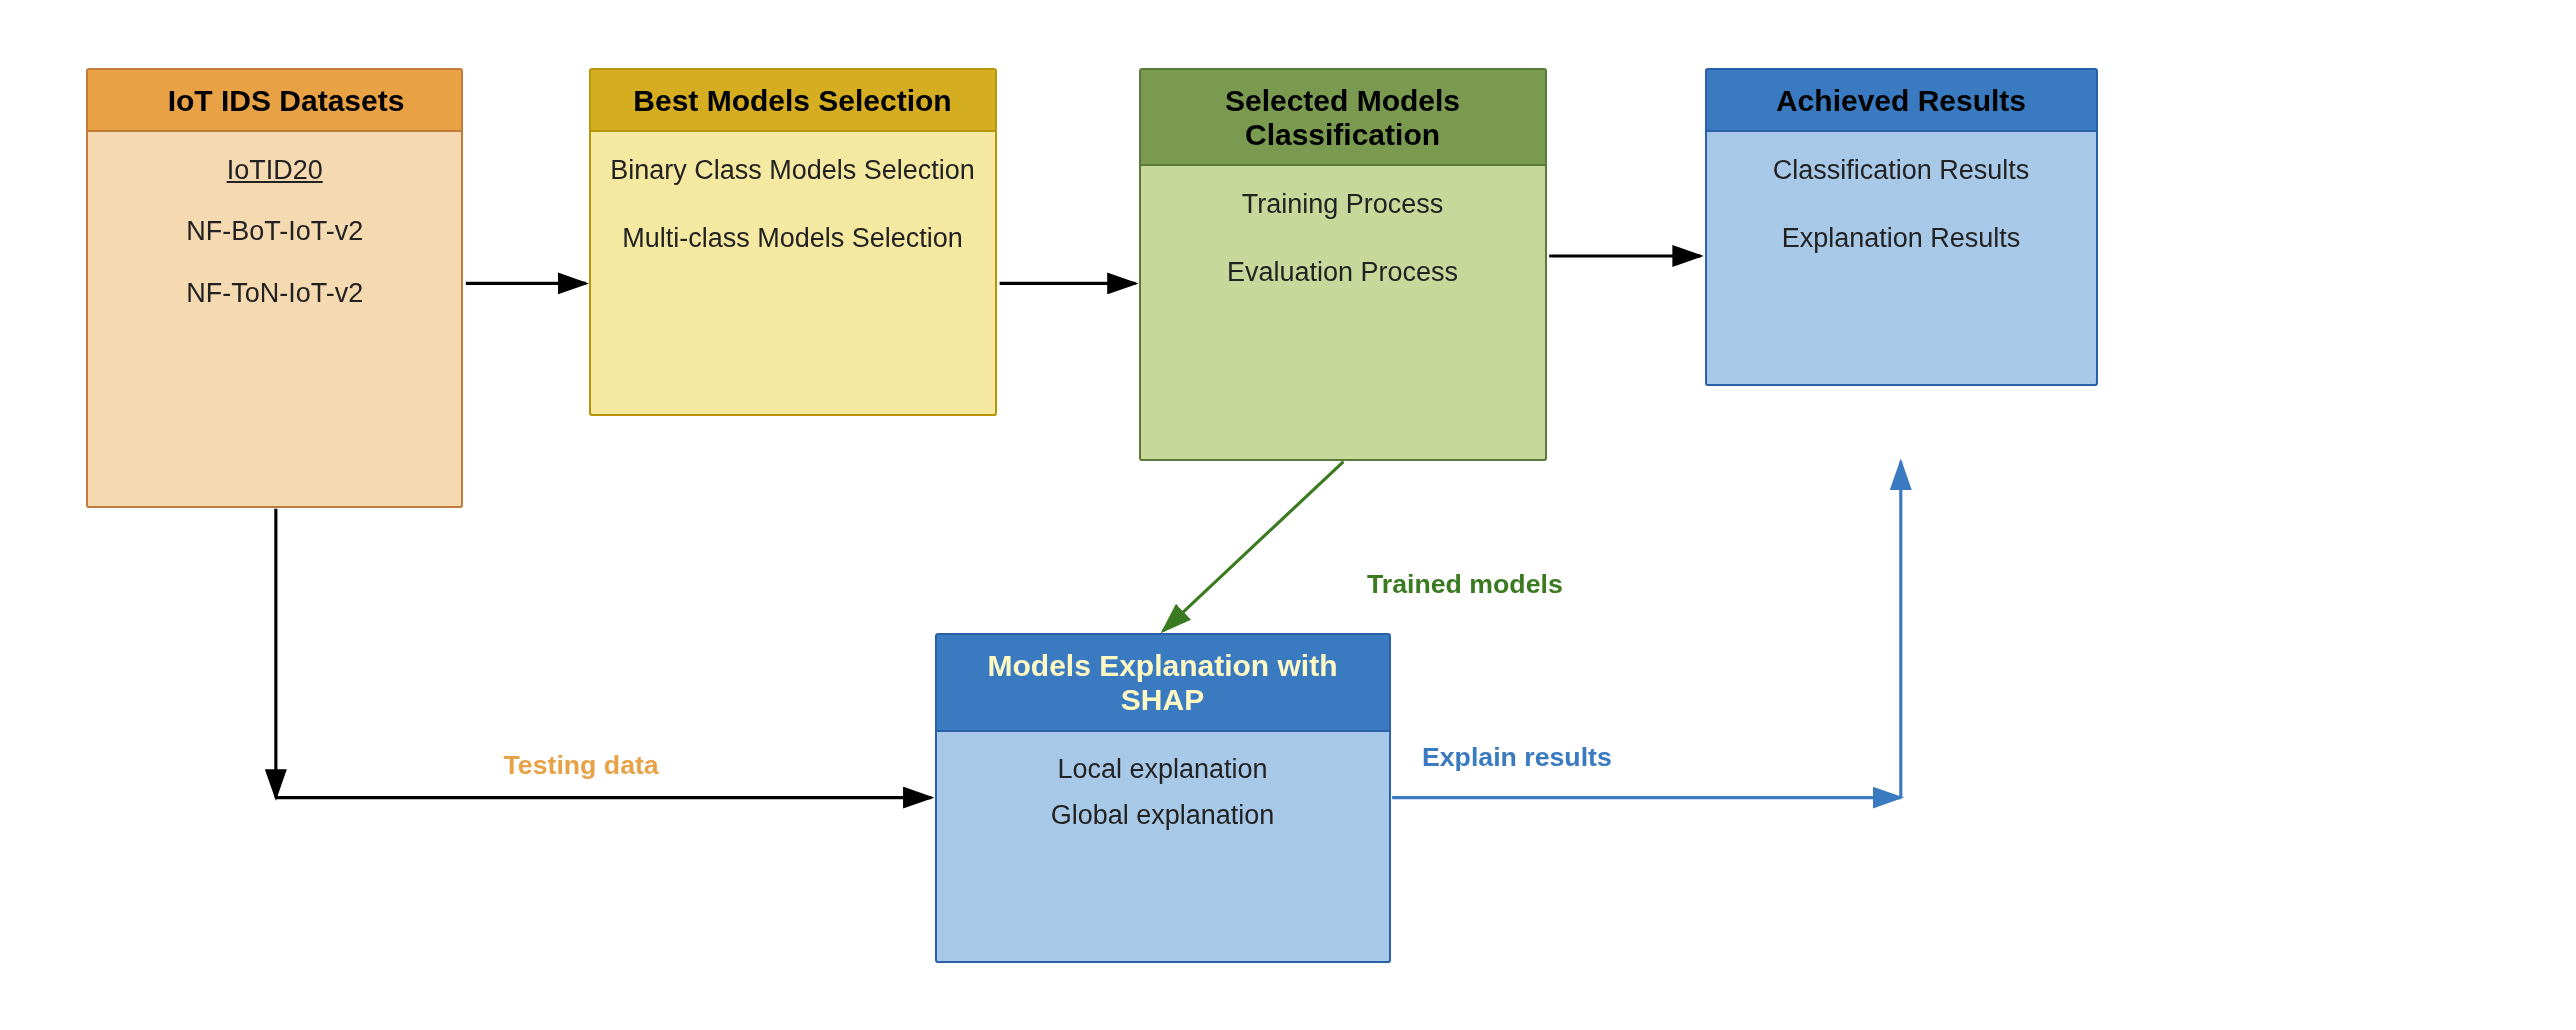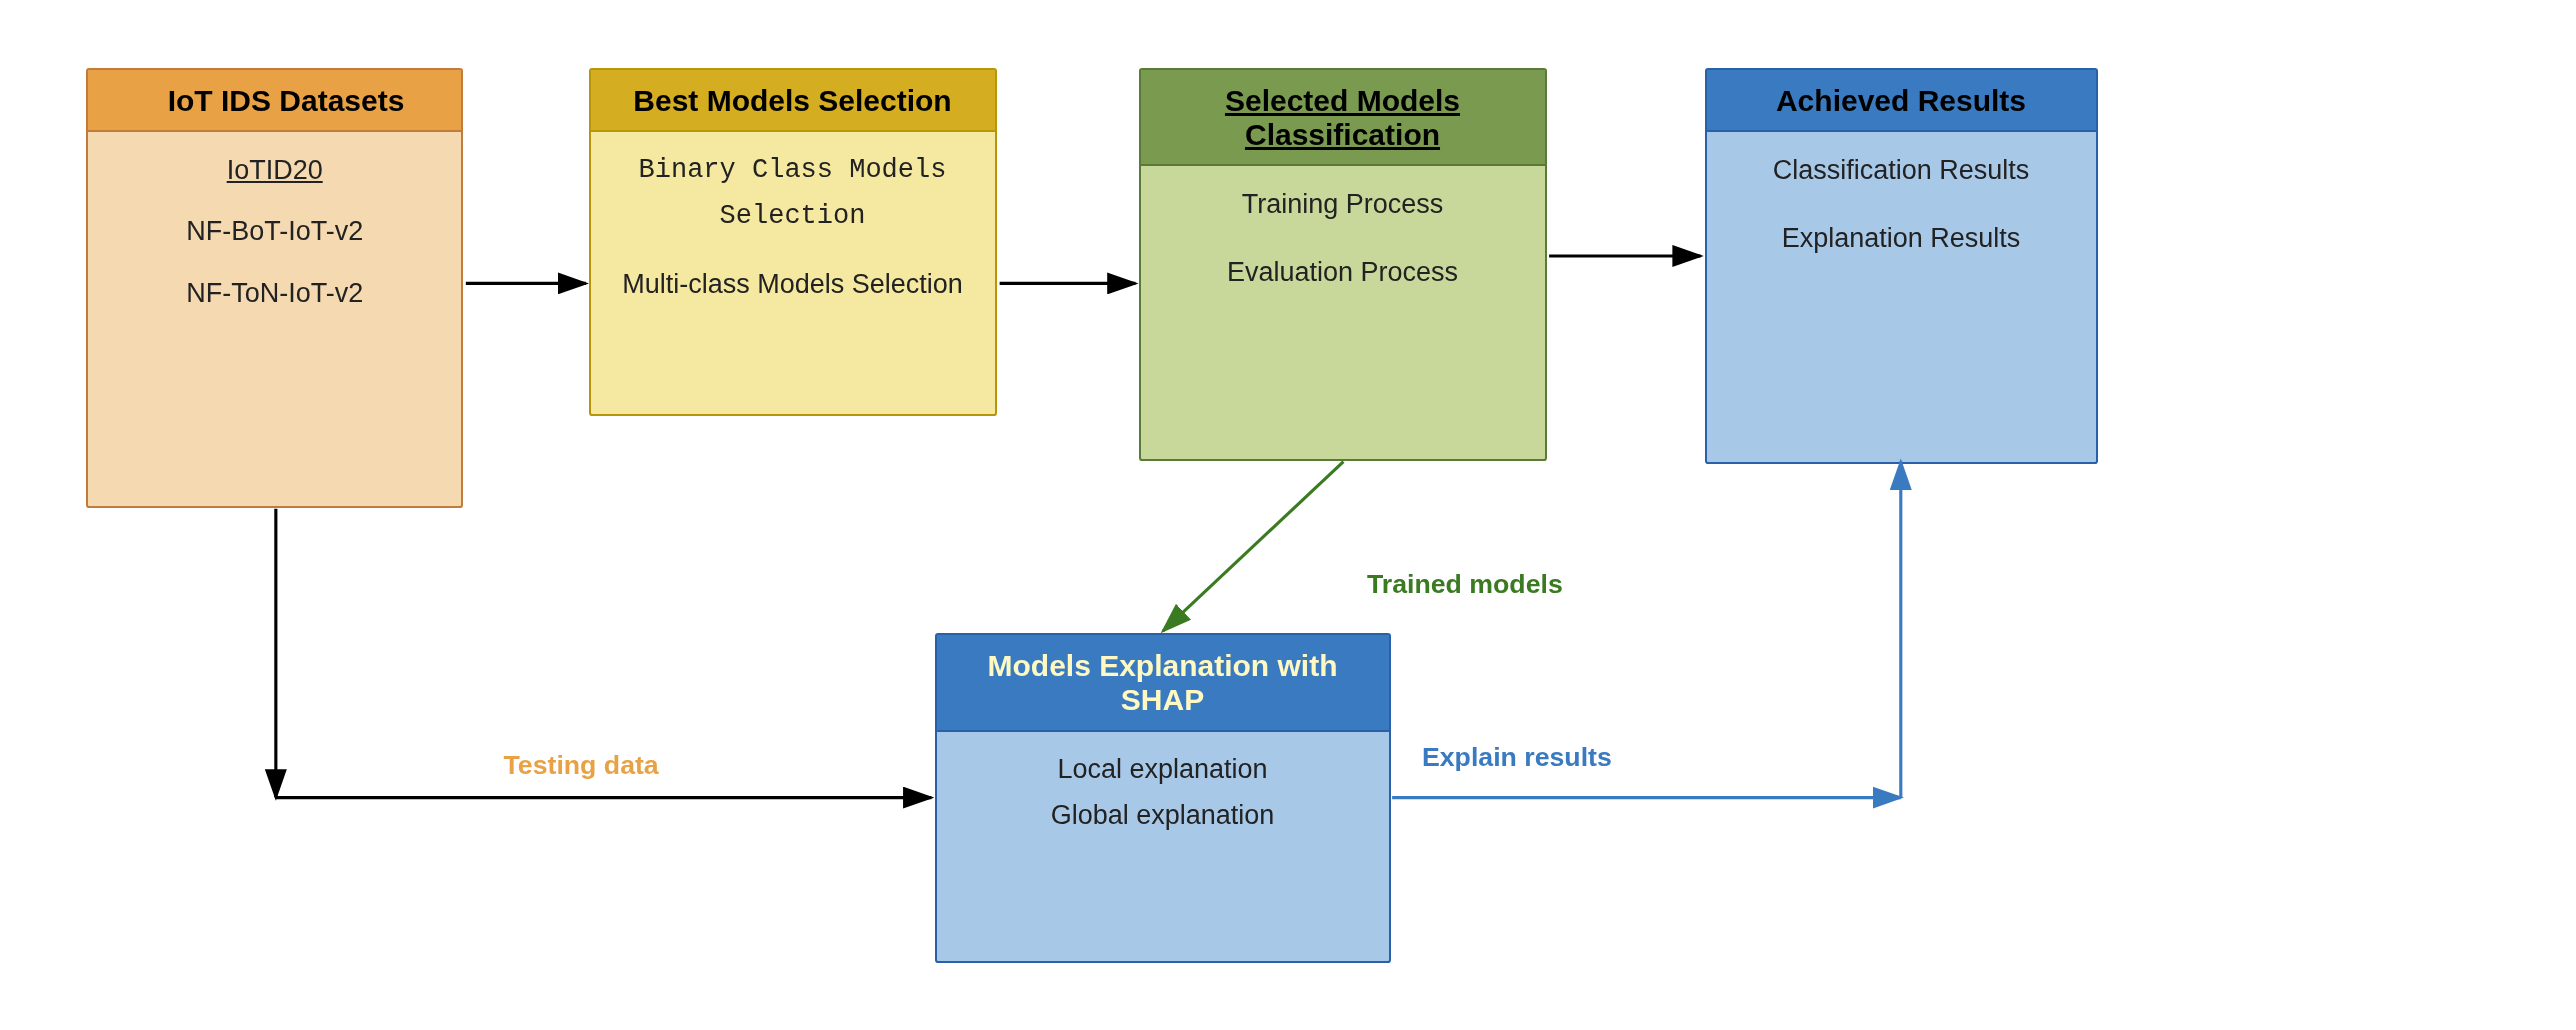--- a/index.html
+++ b/index.html
@@ -71,28 +71,27 @@
       top: 23.6px;
       width: 408px;
       height: 393px;
       border-color: #5a7a3a;
       background: #c8d89a;
     }
     .box-selected .box-header {
       background: #7a9a50;
       border-color: #5a7a3a;
       color: #000;
-      text-decoration: underline;
     }
     
     .box-achieved {
       left: 1634px;
       top: 23.6px;
       width: 393px;
-      height: 396px;
+      height: 318px;
       border-color: #2a60a8;
       background: #a8c8e8;
     }
     .box-achieved .box-header {
       background: #3a7ac0;
       border-color: #2a60a8;
       color: #000;
     }
     
     .box-explanation {
@@ -144,21 +143,21 @@
     <div class="box-body">
       <div style="margin-bottom:15.7px;text-decoration:underline;">IoTID20</div>
       <div style="margin-bottom:15.7px;">NF-BoT-IoT-v2</div>
       <div>NF-ToN-IoT-v2</div>
     </div>
   </div>
 
   <div class="box box-best">
     <div class="box-header">Best Models Selection</div>
     <div class="box-body">
-      <div style="margin-bottom:22px;font-family:Liberation Mono, monospace;">Binary Class Models Selection</div>
+      <div style="margin-bottom:22px;">Binary Class Models Selection</div>
       <div>Multi-class Models Selection</div>
     </div>
   </div>
 
   <div class="box box-selected">
     <div class="box-header">Selected Models Classification</div>
     <div class="box-body">
       <div style="margin-bottom:22px;">Training Process</div>
       <div>Evaluation Process</div>
     </div>

